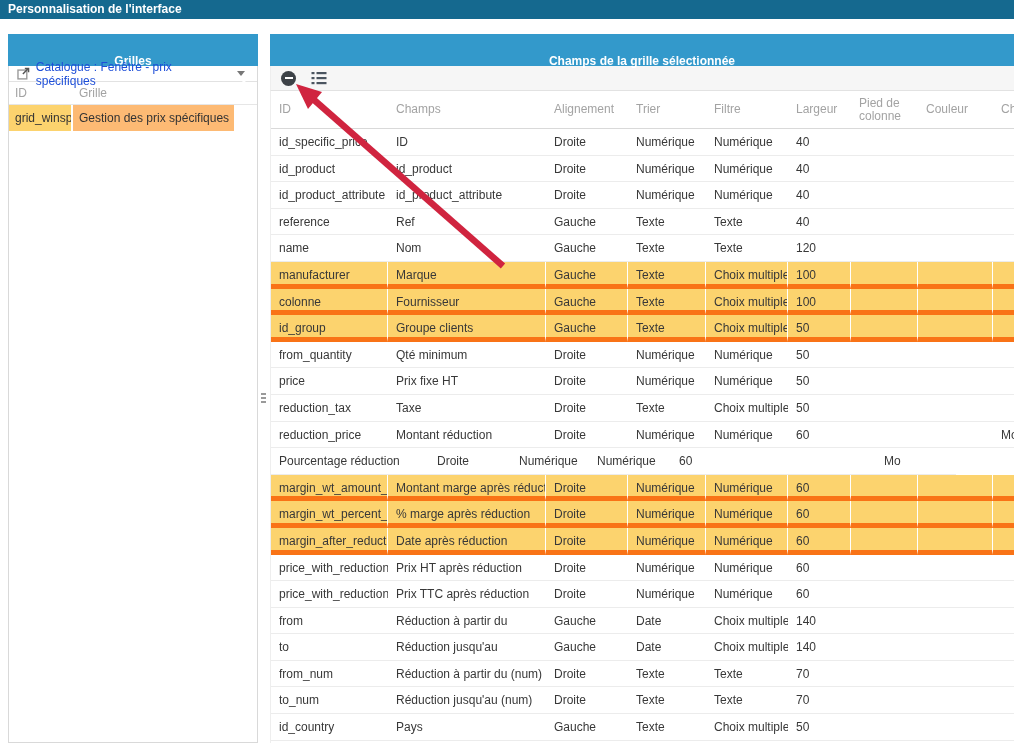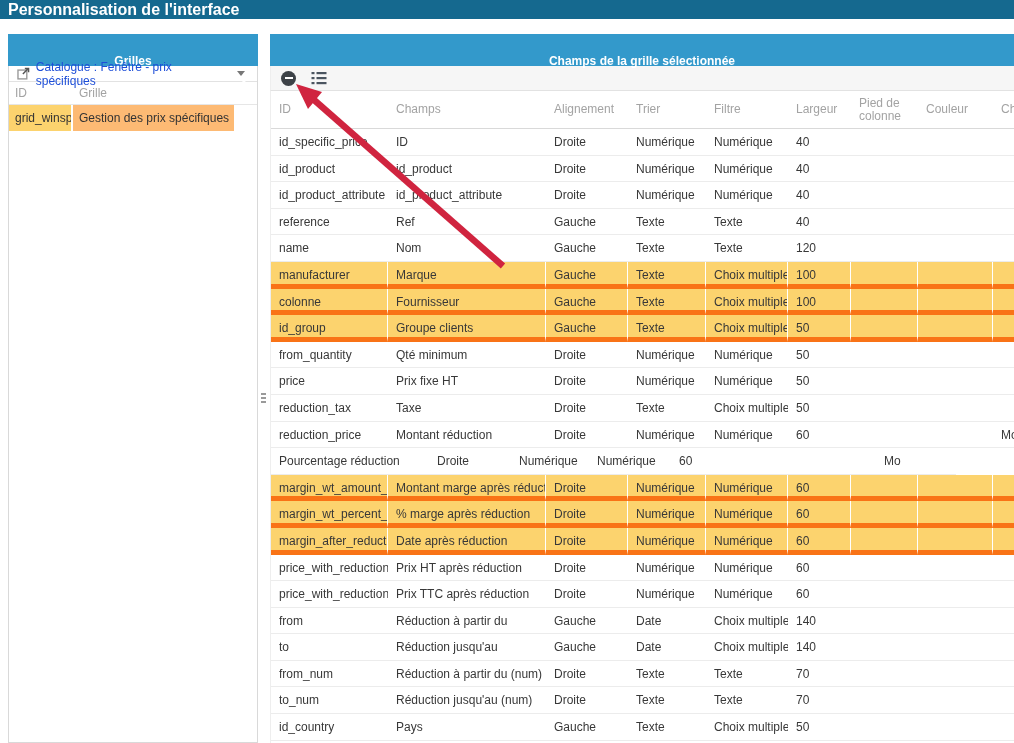--- a/index.html
+++ b/index.html
@@ -4,21 +4,21 @@
 <style>
   * { box-sizing: border-box; }
   html,body { margin:0; padding:0; }
   body {
     width:1014px; height:743px; position:relative; overflow:hidden;
     background:#ffffff; font-family:"Liberation Sans", sans-serif;
   }
   
   .topbar {
     height:19px; background:#15698f; color:#fff;
-    font-size:16px; font-weight:bold; line-height:19px; padding-left:8px;
+    font-size:12px; font-weight:bold; line-height:19px; padding-left:8px;
   }
   
   .panel { position:absolute; top:34px; bottom:0; background:#fff; }
   .panel-header {
     height:23px; background:#3399cb; color:#fff; font-size:12px; font-weight:bold;
     line-height:23px; padding:16px 10px; display:flex; align-items:center;flex-direction:column;
   }
   .left-panel { left:8px; width:250px; border:1px solid #d9d9d9; border-top:none; }
   .left-panel .panel-header { margin:-0px -1px 0 -1px; height:23px; }
   .collapse-chevron { margin-left:auto; font-size:11px; font-weight:bold; cursor:pointer; }

